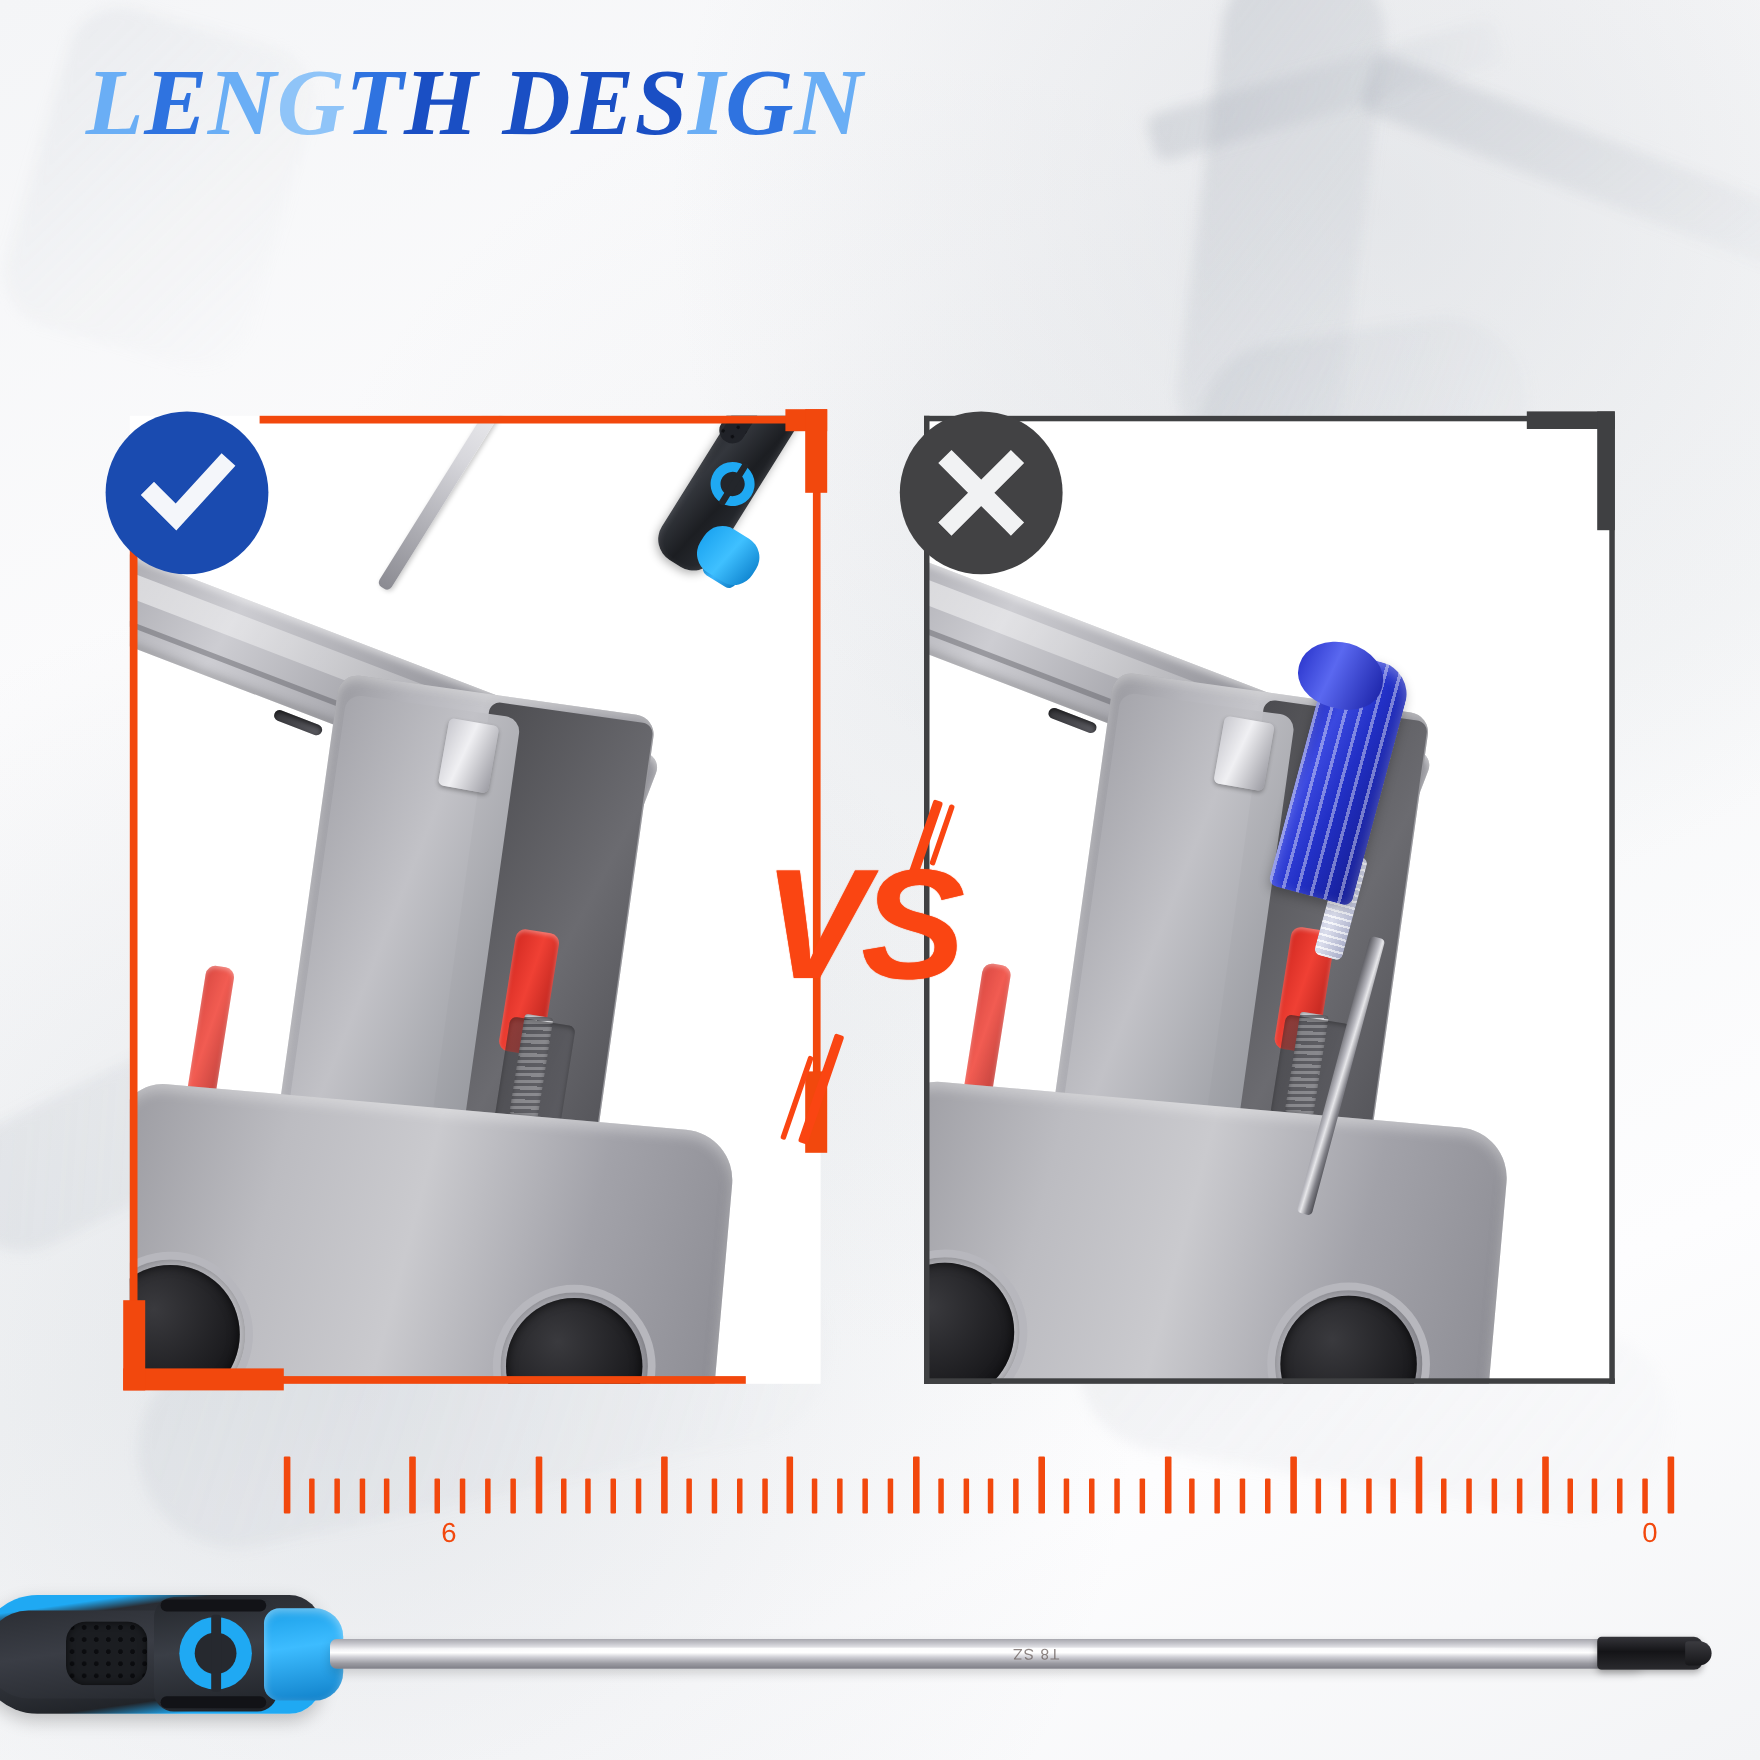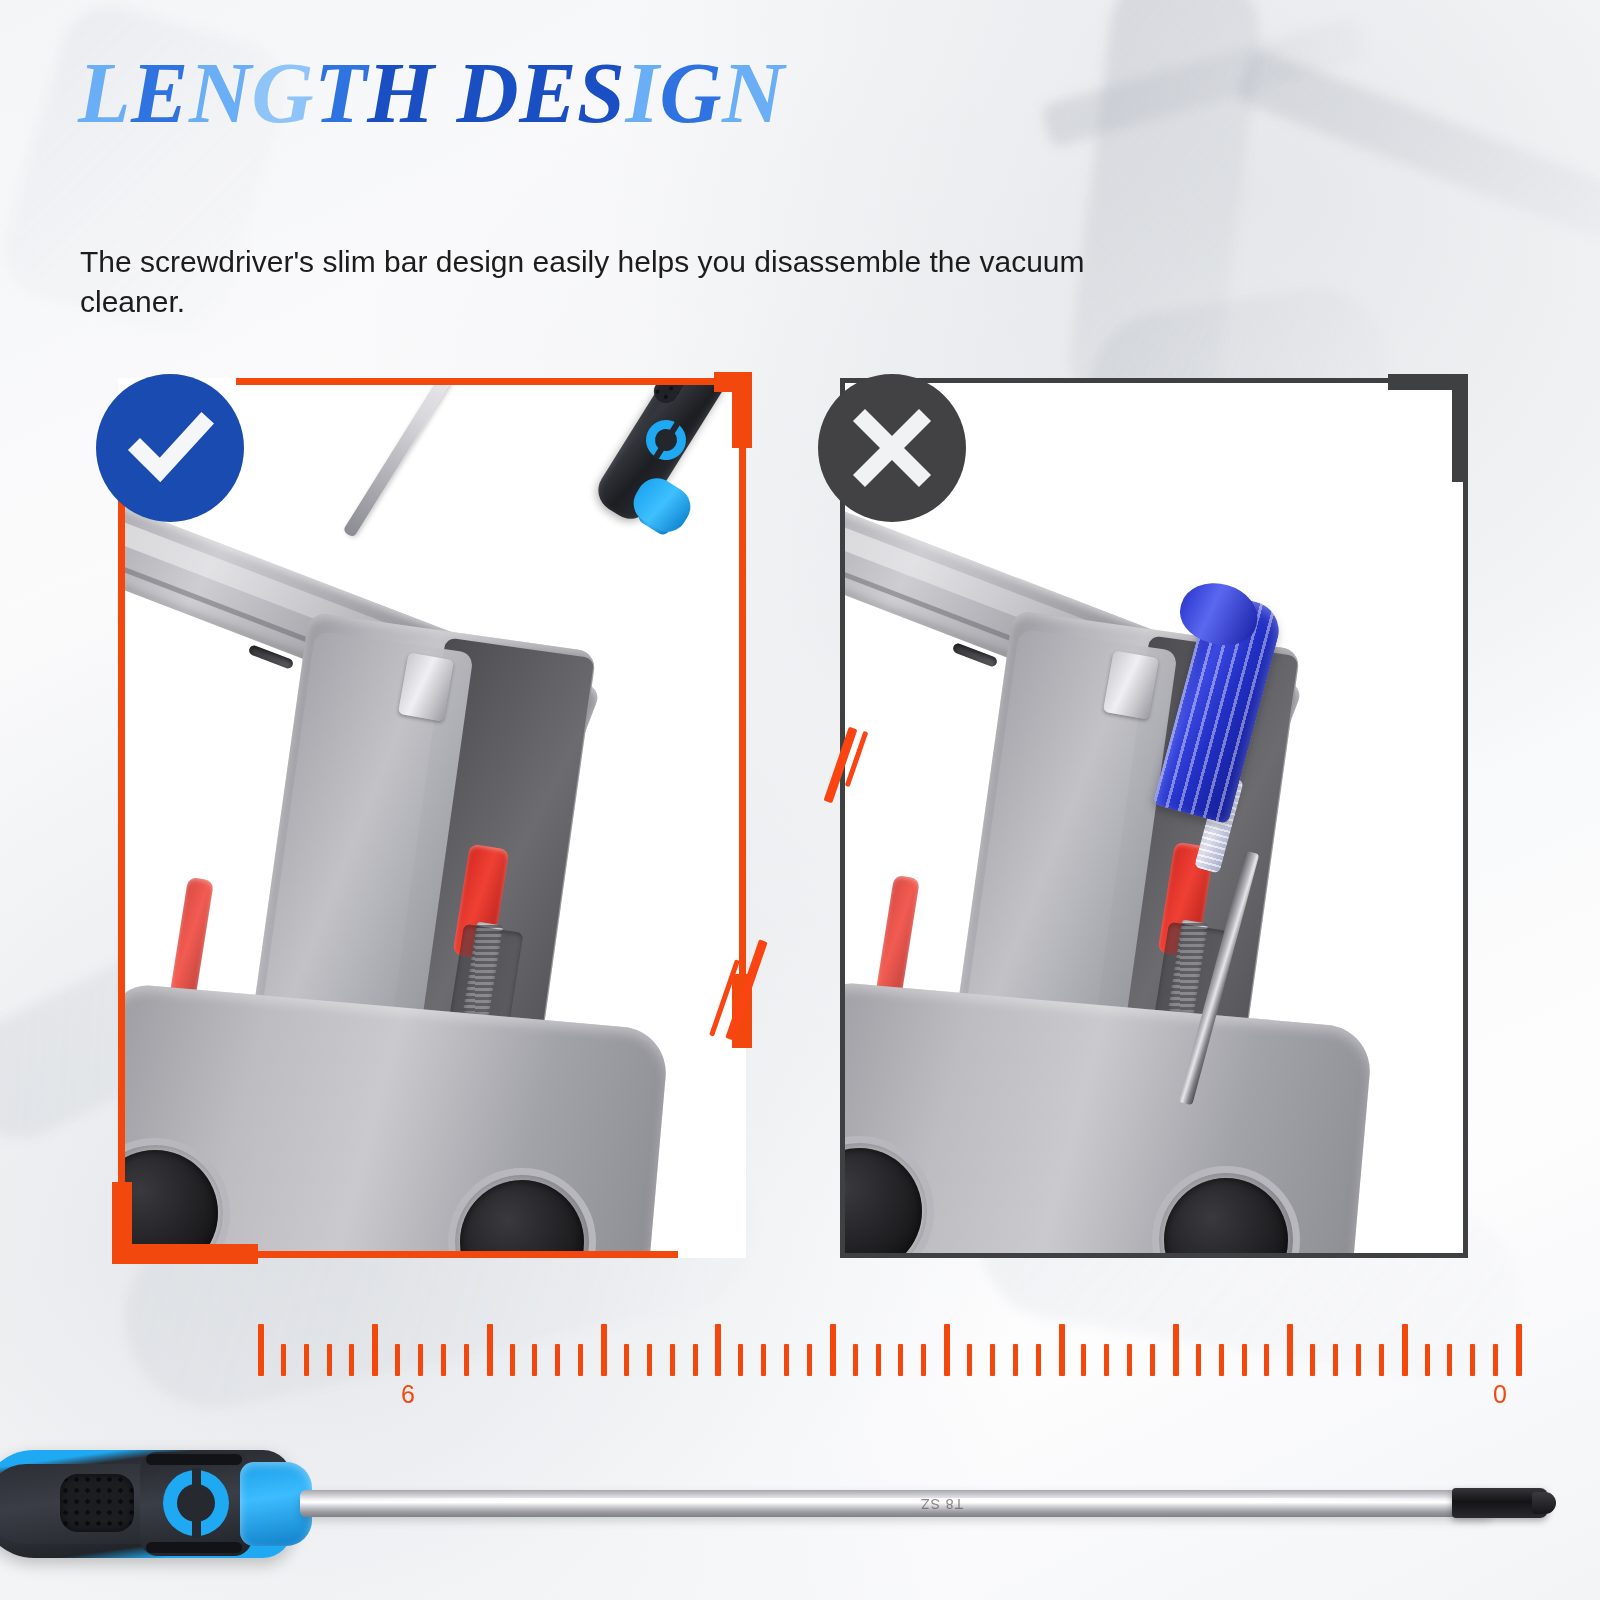--- a/index.html
+++ b/index.html
@@ -463,21 +463,20 @@
   <div class="bg-shape bg-s4"></div>
   <div class="bg-shape bg-s5"></div>
   <div class="bg-shape bg-s6"></div>
   <div class="bg-shape bg-s7"></div>
   <div class="bg-shape bg-s8"></div>
 
   <div class="headline">
     <span class="ln" id="hl2"><span class="ch c-lt">L</span><span class="ch c-md">E</span><span class="ch c-lt">N</span><span class="ch c-xl">G</span><span class="ch c-md">T</span><span class="ch c-dk">H</span><span class="ch "> </span><span class="ch c-dk">D</span><span class="ch c-dk">E</span><span class="ch c-dk">S</span><span class="ch c-lt">I</span><span class="ch c-md">G</span><span class="ch c-lt">N</span></span>
   </div>
 
-  <div class="subtitle">The screwdriver's slim bar design easily helps you disassemble the vacuum cleaner.</div>
 
   <div class="panel panel-good">
     <div class="photo">
       <div class="vac">
 
         <div class="wand" style="left:-130px; top:198px; width:620px; height:78px; transform:rotate(21deg);"></div>
         <div class="wand-hi" style="left:-120px; top:208px; width:580px; height:22px; transform:rotate(21deg);"></div>
         <div class="seam" style="left:-110px; top:252px; width:560px; height:5px; transform:rotate(21deg);"></div>
         <div class="slot" style="left:130px; top:274px; width:46px; height:10px; transform:rotate(21deg);"></div>
         <div class="slot" style="left:240px; top:318px; width:56px; height:11px; transform:rotate(21deg);"></div>
@@ -581,20 +580,21 @@
     <svg width="86" height="86" viewBox="0 0 86 86">
       <path d="M16 16 L70 70 M70 16 L16 70" stroke="#f1f2f3" stroke-width="17" stroke-linecap="square" fill="none"></path>
     </svg>
   </div>
 
   <div class="vs-wrap">
     <div class="bolt" style="left:150px; top:0px;   width:9px;  height:78px; transform:rotate(19deg);"></div>
     <div class="bolt" style="left:168px; top:4px;   width:5px;  height:58px; transform:rotate(19deg);"></div>
     <div class="bolt" style="left:56px;  top:212px; width:9px;  height:104px; transform:rotate(19deg);"></div>
     <div class="bolt" style="left:36px;  top:232px; width:5px;  height:80px; transform:rotate(19deg);"></div>
+    <div class="vs-text">VS</div>
   </div>
 
   <div class="ruler" id="ruler">
       <div class="tick major" style="left: 0px; height: 52px; background: rgb(242, 72, 13);"></div>
       <div class="tick" style="left: 22.8727px; height: 32px; background: rgb(242, 72, 13);"></div>
       <div class="tick" style="left: 45.7455px; height: 32px; background: rgb(242, 72, 13);"></div>
       <div class="tick" style="left: 68.6182px; height: 32px; background: rgb(242, 72, 13);"></div>
       <div class="tick" style="left: 91.4909px; height: 32px; background: rgb(242, 72, 13);"></div>
       <div class="tick major" style="left: 114.364px; height: 52px; background: rgb(242, 72, 13);"></div>
       <div class="tick" style="left: 137.236px; height: 32px; background: rgb(242, 72, 13);"></div>

